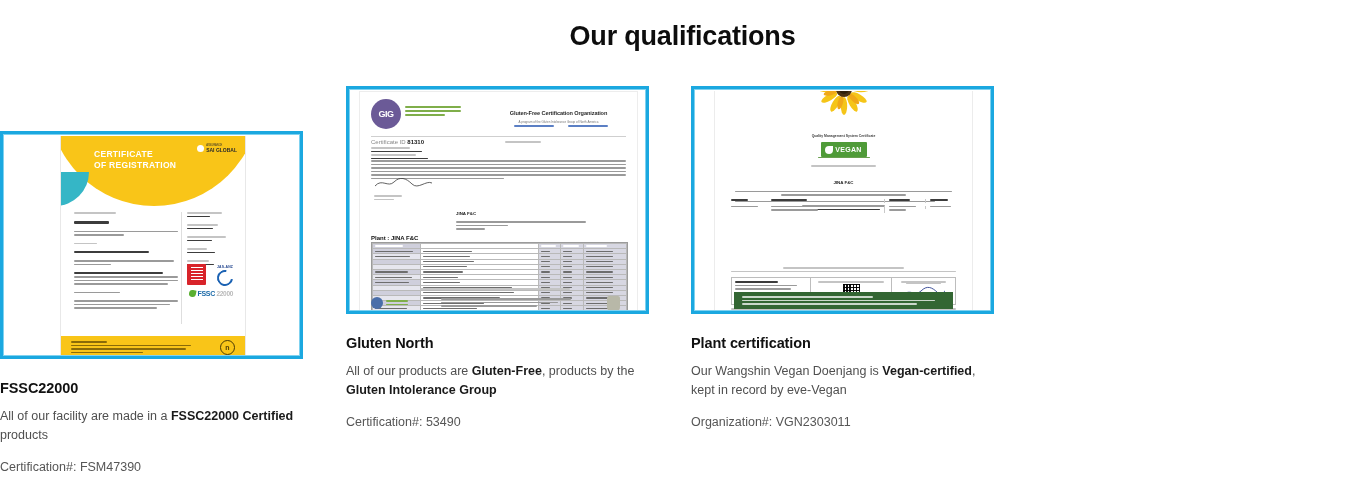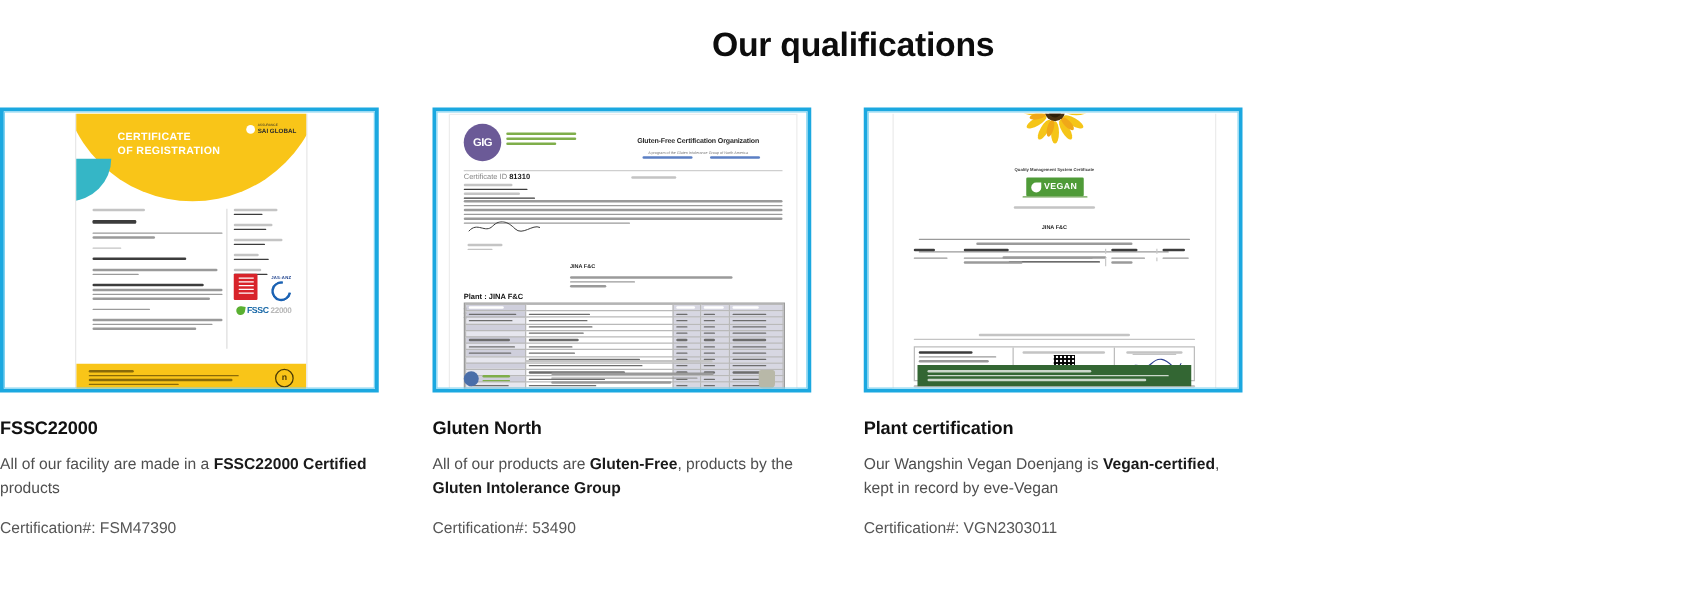--- a/index.html
+++ b/index.html
@@ -36,21 +36,21 @@
     top: 86px;
     left: 0;
     width: 1365px;
     display: block;
   }
   .col {
     position: absolute;
     top: 0;
     width: 305px;
   }
-  .col-0 { left: 0px; }
+  .col-0 { left: 0px; margin-top: 45px; }
   .col-1 { left: 346px; }
   .col-2 { left: 691px; }
 
   
   .cert-frame {
     position: relative;
     width: 303px;
     height: 228px;
     box-sizing: border-box;
     border: 3px solid #1ba8e0;
@@ -920,16 +920,16 @@
             <div class="ln" style="width:88%;background:rgba(255,255,255,.75)"></div>
             <div class="ln" style="width:80%;background:rgba(255,255,255,.75)"></div>
           </div>
         </div>
 
       </div>
     </div>
 
     <h2 class="cap-title">Plant certification</h2>
     <p class="cap-desc"><span>Our Wangshin Vegan Doenjang is </span><b>Vegan-certified</b><span>, kept in record by eve-Vegan</span></p>
-    <p class="cap-num">Certification#: VGN2303011</p>
+    <p class="cap-num">Organization#: VGN2303011</p>
   </div>
 
 </div>
 
 </body></html>

